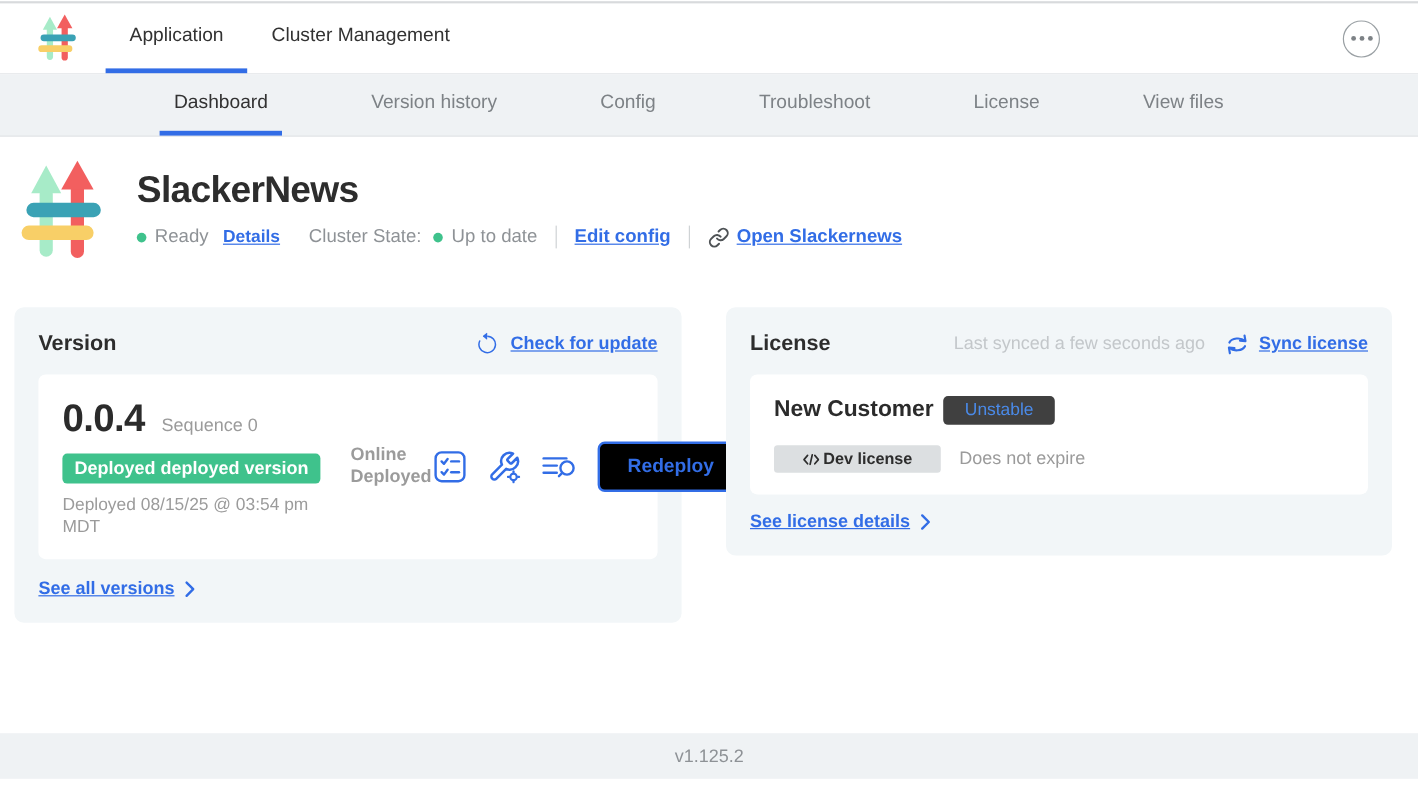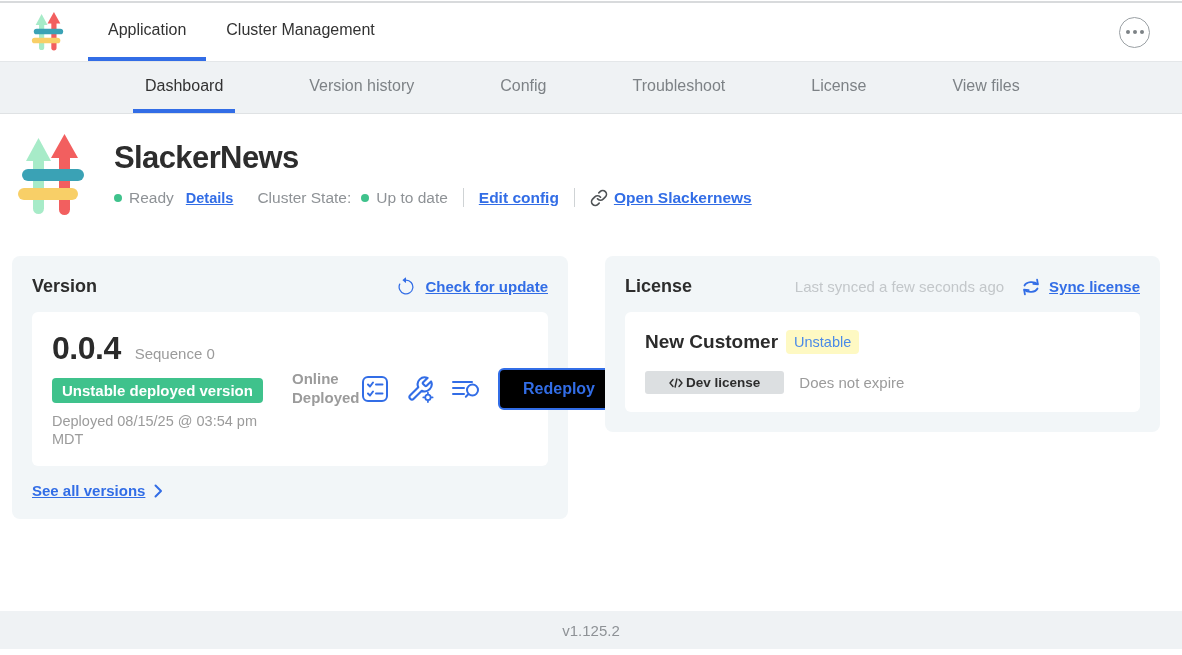--- a/index.html
+++ b/index.html
@@ -74,21 +74,21 @@
   .redeploy-btn { background:#000000; border:2px solid #326de6; color:#326de6; font-weight:700;
                   font-size:16px; padding:10px 23px; border-radius:6px; cursor:pointer;
                   font-family:inherit; }
   .see-link { margin-top:16px; display:flex; align-items:center; gap:9px; font-size:15px; }
   .see-link span { color:#326de6; text-decoration:underline; font-weight:700; }
 
   
   .last-synced { font-size:15px; color:#c3c7ca; margin-right:8px; }
   .l-row1 { display:flex; align-items:center; gap:8px; }
   .customer-name { font-size:19px; font-weight:700; color:#2b2b2b; }
-  .channel-badge { background:#fef9c3; color:#4a8ae8; font-size:14.5px; padding:4px 8px;
+  .channel-badge { background:#404040; color:#4a8ae8; font-size:14.5px; padding:4px 18px;
                    border-radius:4px; }
   .l-row2 { display:flex; align-items:center; gap:15px; margin-top:17px; }
   .type-badge { background:#dcdfe1; color:#2d2d2d; font-size:13.5px; font-weight:700;
                 padding:4px 24px; border-radius:3px; display:flex; align-items:center; gap:3px; }
   .expiry { font-size:15px; color:#9b9b9b; }
 
   footer { height:38px; background:#eff2f4; display:flex; align-items:center;
            justify-content:center; margin-top:auto; margin-bottom:6px; }
   .footer-version { font-size:15px; color:#8e9296; }
 </style>
@@ -195,21 +195,21 @@
             <span class="head-link">Check for update</span>
           </span>
         </div>
 
         <div class="inner v-inner">
           <div class="v-left">
             <div class="v-num-row">
               <span class="v-number">0.0.4</span>
               <span class="v-seq">Sequence 0</span>
             </div>
-            <span class="deployed-badge">Unstable deployed version</span>
+            <span class="deployed-badge">Deployed deployed version</span>
             <div class="deployed-at">Deployed 08/15/25 @ 03:54 pm MDT</div>
           </div>
           <div class="v-right">
             <span class="install-type">Online Deployed</span>
             <button class="icon-btn">
               <svg width="28" height="28" viewBox="0 0 28 28" fill="none" stroke="#326de6" stroke-width="2" stroke-linecap="round" stroke-linejoin="round">
                 <rect x="2" y="2" width="24" height="24" rx="5"></rect>
                 <polyline points="7,9.5 9,11.5 12,7.5"></polyline>
                 <line x1="15" y1="9.5" x2="21.5" y2="9.5"></line>
                 <polyline points="7,18.5 9,20.5 12,16.5"></polyline>
@@ -275,20 +275,26 @@
                 <polyline points="4,1.5 1,5 4,8.5"></polyline>
                 <polyline points="10,1.5 13,5 10,8.5"></polyline>
                 <line x1="7.9" y1="1" x2="6.1" y2="9"></line>
               </svg>
               <span>Dev license</span>
             </span>
             <span class="expiry">Does not expire</span>
           </div>
         </div>
 
+        <div class="see-link" style="margin-top:14px;">
+          <span>See license details</span>
+          <svg width="9" height="14" viewBox="0 0 9 14" fill="none" stroke="#326de6" stroke-width="2" stroke-linecap="round" stroke-linejoin="round">
+            <polyline points="1.5,1.5 7,7 1.5,12.5"></polyline>
+          </svg>
+        </div>
       </section>
 
     </div>
   </main>
 
   <footer>
     <span class="footer-version">v1.125.2</span>
   </footer>
 
 </div>

